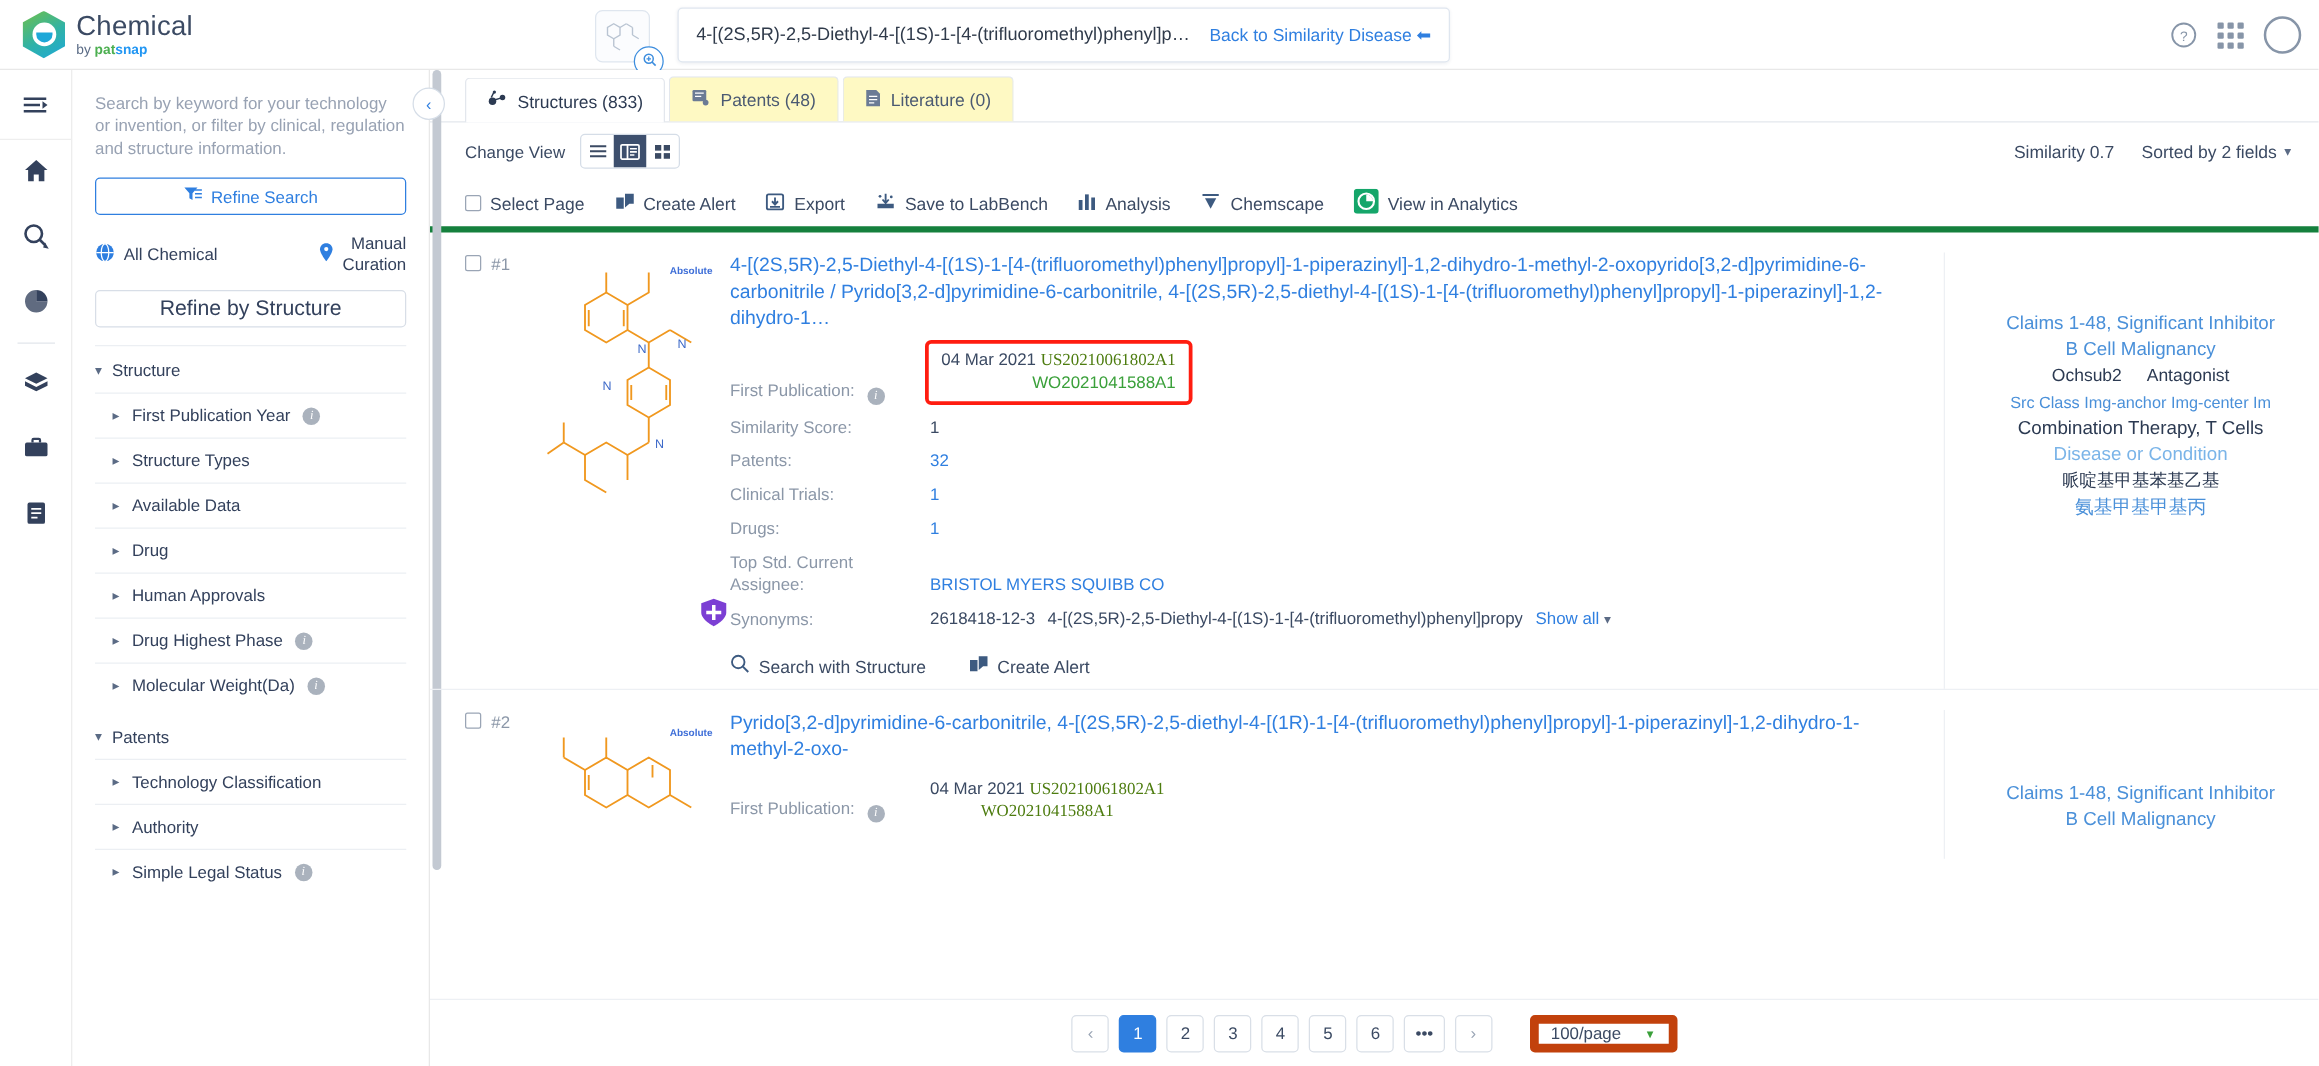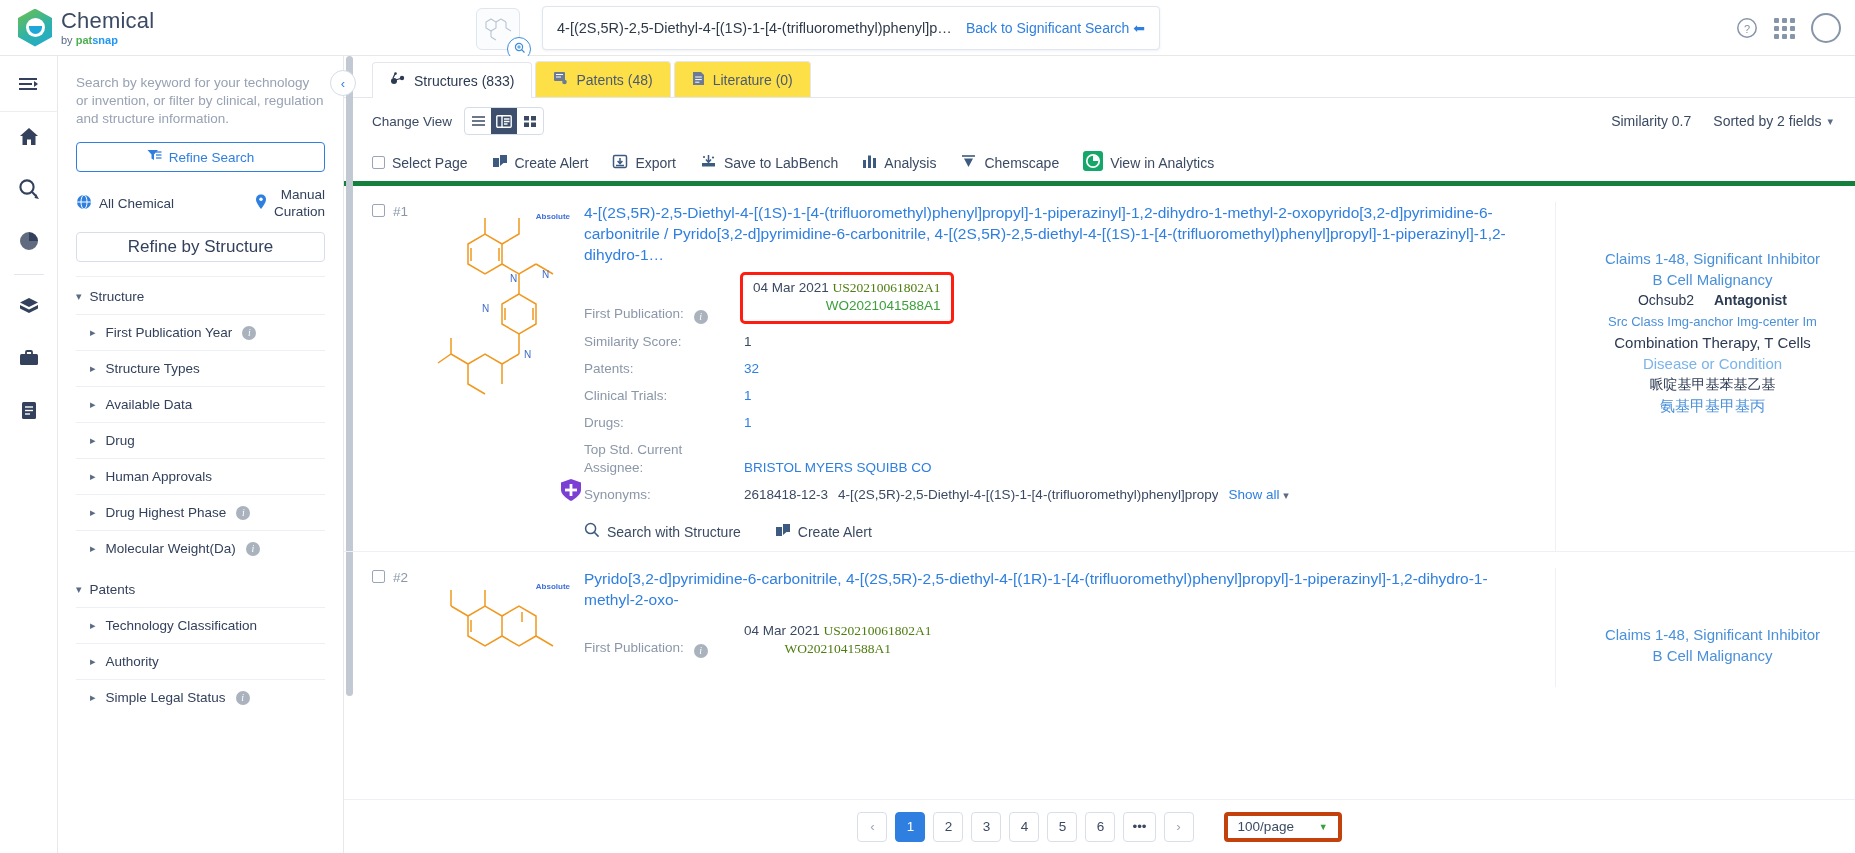--- a/index.html
+++ b/index.html
@@ -139,21 +139,21 @@
   .collapse-handle {
     position: absolute; left: -14px; top: 14px; width: 26px; height: 26px; border-radius: 50%;
     border: 1px solid #d5dde7; background: #fff; color: #2f7fe0; z-index: 5;
     display: flex; align-items: center; justify-content: center; font-size: 13px; cursor: pointer;
   }
   .main-scroll { position: absolute; left: 2px; top: 0; width: 7px; height: 640px; background: #c3c9d2; border-radius: 4px; }
 
   .tabs { display: flex; align-items: flex-end; height: 42px; padding-left: 28px; border-bottom: 1px solid #e3e7ed; }
   .tab {
     height: 36px; padding: 0 17px; display: flex; align-items: center; gap: 8px;
-    font-size: 14px; color: #4b5a72; background: #fde047;
+    font-size: 14px; color: #4b5a72; background: #fef9c3;
     border: 1px solid #e3e7ed; border-bottom: none; border-radius: 4px 4px 0 0;
     margin-right: 3px; cursor: pointer;
   }
   .tab.active { background: #fff; color: #2c3a52; position: relative; top: 1px; }
 
   .viewbar { height: 46px; display: flex; align-items: center; padding: 0 22px 0 28px; }
   .viewbar-label { font-size: 13.5px; color: #3b4a63; margin-right: 12px; }
   .viewtoggle { display: flex; border: 1px solid #d5dde7; border-radius: 4px; overflow: hidden; }
   .vt { width: 26px; height: 26px; display: flex; align-items: center; justify-content: center; cursor: pointer; color: #3b4a63; }
   .vt.on { background: #3d4f6d; color: #fff; }
@@ -209,21 +209,21 @@
     background: #fff; border-top: 1px solid #edf0f4;
   }
   .pg {
     min-width: 30px; height: 30px; padding: 0 8px; border: 1px solid #d9dfe7; border-radius: 4px;
     background: #fff; color: #3b4a63; font-size: 13.5px;
     display: flex; align-items: center; justify-content: center; cursor: pointer;
   }
   .pg.active { background: #2f7fe0; border-color: #2f7fe0; color: #fff; }
   .pg.nav { color: #9aa5b5; }
   .perpage {
-    margin-left: 22px; width: 118px; height: 30px; border: 4px solid #c2410c; border-radius: 4px;
+    margin-left: 22px; width: 118px; height: 30px; border: 7px solid #c2410c; border-radius: 4px;
     background: #fff; display: flex; align-items: center; justify-content: space-between;
     padding: 0 10px; font-size: 13.5px; color: #3b4a63; cursor: pointer;
   }
   .caret-g { color: #3aa03a; font-size: 9px; }
 </style>
 </head>
 <body>
 
 <div class="app">
 
@@ -257,21 +257,21 @@
               <circle cx="5" cy="5" r="3.6" stroke="#3c8dde" fill="none" stroke-width="1.2"></circle>
               <line x1="7.6" y1="7.6" x2="10.5" y2="10.5" stroke="#3c8dde" stroke-width="1.3"></line>
               <line x1="3.2" y1="5" x2="6.8" y2="5" stroke="#3c8dde" stroke-width="1"></line>
               <line x1="5" y1="3.2" x2="5" y2="6.8" stroke="#3c8dde" stroke-width="1"></line>
             </svg>
         </div>
       </div>
       <div class="searchbar">
         <div class="q">4-[(2S,5R)-2,5-Diethyl-4-[(1S)-1-[4-(trifluoromethyl)phenyl]propyl]-1-...</div>
         <div class="backlink">
-          <span>Back to Significant Search</span>
+          <span>Back to Similarity Disease</span>
           <span>⬅</span>
         </div>
       </div>
     </div>
 
     <div class="topright">
       <div class="ticon">
         <svg width="22" height="22" viewBox="0 0 22 22">
             <circle cx="11" cy="11" r="9.2" stroke="#8795a8" stroke-width="1.5" fill="none"></circle>
             <text x="11" y="15.5" font-size="11" fill="#8795a8" text-anchor="middle" font-family="Liberation Sans">?</text>
@@ -726,21 +726,21 @@
                 <span>Create Alert</span>
               </div>
             </div>
           </div>
 
           <div class="tagcloud" style="padding-top:46px;">
             <span class="tag" style="color:#4a90d9;font-size:15px;">Claims 1-48, Significant Inhibitor</span>
             <span class="tag" style="color:#4a90d9;font-size:15px;">B Cell Malignancy</span>
             <span class="tag" style="color:#2c3a52;font-size:14px;">
               <span>Ochsub2</span>
-              <span style="margin-left:16px;font-weight:bold;">Antagonist</span>
+              <span style="margin-left:16px;">Antagonist</span>
             </span>
             <span class="tag" style="color:#4a90d9;font-size:13px;">Src Class Img-anchor Img-center Im</span>
             <span class="tag" style="color:#2c3a52;font-size:15px;">Combination Therapy, T Cells</span>
             <span class="tag" style="color:#7ab4e8;font-size:15px;">Disease or Condition</span>
             <span class="tag" style="color:#2c3a52;font-size:14px;">哌啶基甲基苯基乙基</span>
             <span class="tag" style="color:#4a90d9;font-size:15px;">氨基甲基甲基丙</span>
           </div>
         </div>
 
         <div class="card" style="border-bottom:none;">

